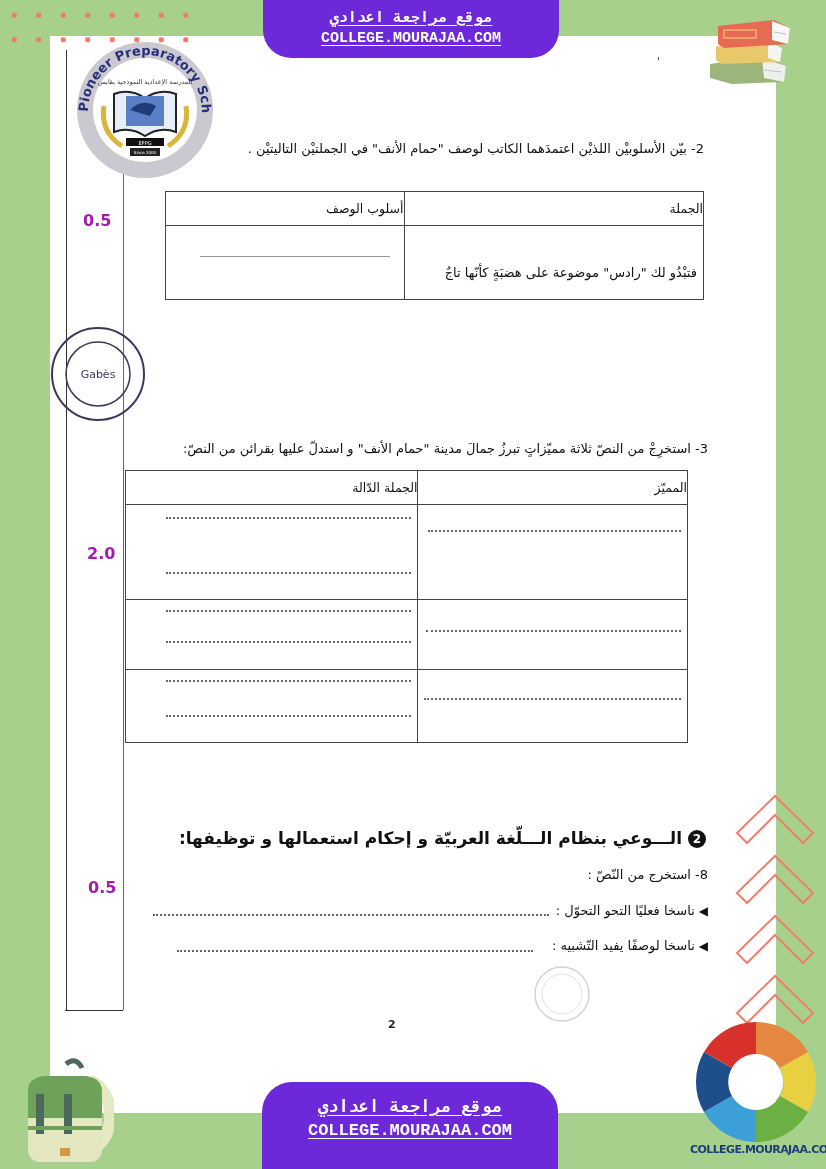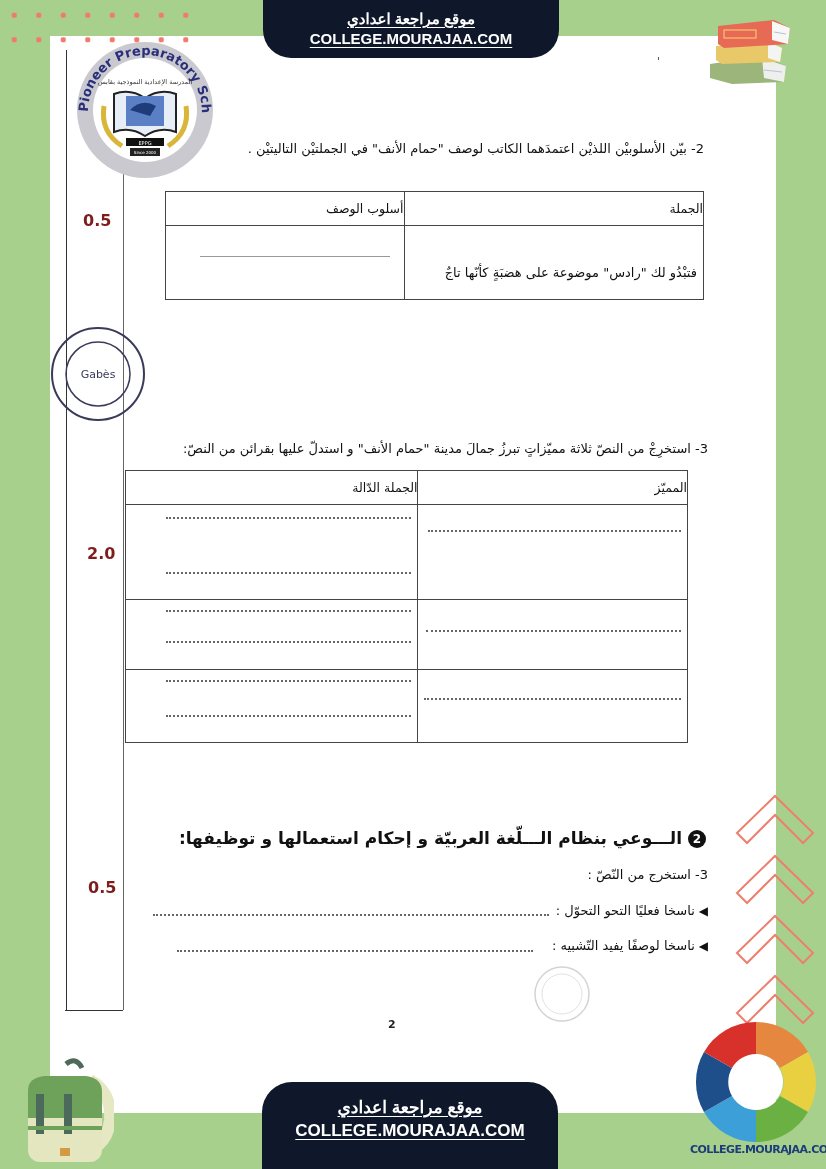--- a/index.html
+++ b/index.html
@@ -18,24 +18,24 @@
   .dots {
     position: absolute; left: 0; top: 0;
     width: 200px; height: 56px;
     background-image: radial-gradient(circle, #ee7b6b 2.6px, transparent 3px);
     background-size: 24.5px 24.5px;
     background-position: 2px 3px;
     z-index: 5;
   }
   .banner {
     position: absolute;
-    background: #0f172a;
+    background: #6d28d9;
     color: #ffffff;
     text-align: center;
-    font-family: Liberation Sans, sans-serif;
+    font-family: Liberation Mono, monospace;
     font-weight: bold;
     z-index: 6;
   }
   .banner-top {
     left: 263px; top: 0; width: 296px; height: 58px;
     border-radius: 0 0 28px 28px;
     padding-top: 9px;
     font-size: 15px; line-height: 20px;
   }
   .banner-bottom {
@@ -72,21 +72,21 @@
   .sig-stamp {
     position: absolute; left: 522px; top: 962px; width: 80px; height: 60px; z-index: 2;
   }
   .score-col {
     position: absolute; left: 66px; top: 50px; width: 58px; height: 960px;
     border-left: 1.5px solid #333; border-right: 1.5px solid #666;
     z-index: 1;
   }
   .score-col .bottom { position: absolute; left: -2px; bottom: -1px; width: 58px; border-bottom: 1.5px solid #333; }
   .score {
-    position: absolute; font-weight: bold; font-size: 16px; color: #7f1d1d;
+    position: absolute; font-weight: bold; font-size: 16px; color: #a21caf;
     font-family: "DejaVu Sans", sans-serif; z-index: 3;
   }
   .ar {
     direction: rtl; font-family: "DejaVu Sans", sans-serif; color: #111;
     position: absolute; white-space: nowrap;
   }
   .q { font-size: 13px; }
   table.tbl {
     position: absolute; border-collapse: collapse; direction: rtl;
     font-family: "DejaVu Sans", sans-serif; font-size: 12.5px; color: #111;
@@ -230,21 +230,21 @@
       <div class="dotline" style="right:6px; left:40px; top:45px;"></div>
     </td>
   </tr>
 </tbody>
   </table>
 
 <div class="sec-title">
   <span class="num-circle">2</span><span>الـــوعي بنظام الـــلّغة العربيّة و إحكام استعمالها و توظيفها:</span>
 </div>
 
-<div class="ar q" style="right:118px; top:867px;">3- استخرج من النّصّ :</div>
+<div class="ar q" style="right:118px; top:867px;">8- استخرج من النّصّ :</div>
 
 <div class="ar q" style="right:118px; top:903px;">
   <span class="bullet">◀</span><span>ناسخا فعليًا التحو التحوّل :</span>
 </div>
 <div class="dotline" style="left:153px; width:396px; top:914px;"></div>
 
 <div class="ar q" style="right:118px; top:938px;">
   <span class="bullet">◀</span><span>ناسخا لوصفًا يفيد التّشبيه :</span>
 </div>
 <div class="dotline" style="left:177px; width:356px; top:950px;"></div>

